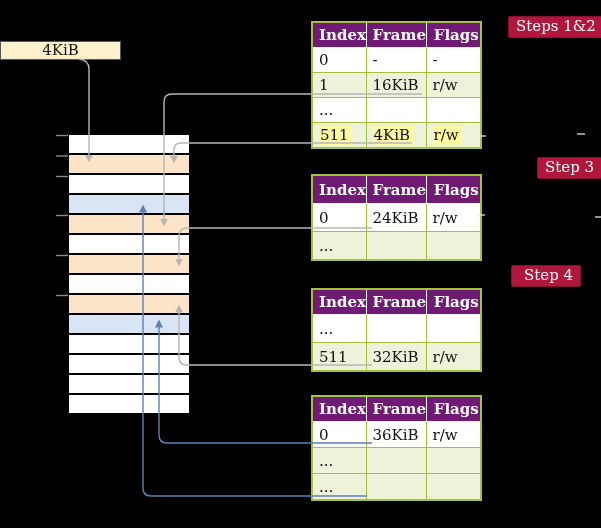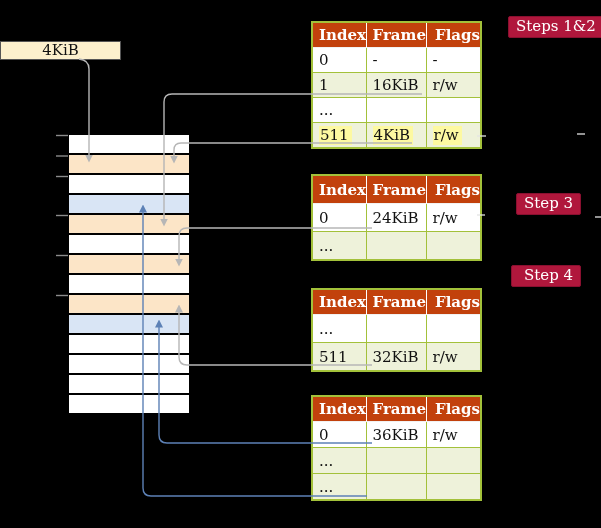--- a/index.html
+++ b/index.html
@@ -7,34 +7,34 @@
          font-family:"DejaVu Serif","Liberation Serif",serif;}
   
   .frame-box{position:absolute;left:0;top:41px;width:119px;height:17px;
              background:#fcf0cd;border:1px solid #555;color:#111;
              text-align:center;font-size:15px;line-height:17px;}
   
   .badge{position:absolute;background:#b0173c;border:1px solid #8a1030;border-radius:2px;
          color:#fff;font-size:15px;line-height:17px;padding:1px 7px 2px;white-space:nowrap;}
   .badge-step0{left:187px;top:40px;}
   .badge-steps12{left:508px;top:16px;}
-  .badge-step3{left:516px;top:157px;margin-top:36px;}
+  .badge-step3{left:537px;top:157px;}
   .badge-step4{left:511px;top:265px;padding-left:12px;}
   
   .mem-col{position:absolute;left:69px;top:135px;width:120px;}
   .mem-row{height:18px;margin-bottom:2px;}
   .row-free{background:#ffffff;}
   .row-table{background:#fce5c7;}
   .row-data{background:#d9e5f5;}
   
   table.tbl{position:absolute;left:311px;width:171px;border-collapse:collapse;
             table-layout:fixed;background:#fff;border:2px solid #a3c13a;}
   table.tbl col.c1{width:54px;} table.tbl col.c2{width:60px;} table.tbl col.c3{width:55px;}
-  table.tbl th{background:#c2410c;color:#fff;font-weight:bold;font-size:15px;
-               text-align:right;padding:0 0 0 6px;border-right:1px solid #fff;
+  table.tbl th{background:#701a75;color:#fff;font-weight:bold;font-size:15px;
+               text-align:center;padding:0 0 0 6px;border-right:1px solid #fff;
                border-bottom:1px solid #f2f2f2;}
   table.tbl th:last-child{border-right:none;}
   table.tbl td{font-size:15px;color:#111;padding:0 0 0 6px;
                border:1px solid #a3c13a;vertical-align:middle;}
   table.tbl tr.shaded td{background:#eef2da;}
   .hl{background:#fdf9a1;padding:0 3px 1px 1px;}
   .t1{top:21px;}  .t1 th{height:24px;} .t1 td{height:24px;}
   .t2{top:174px;} .t2 th{height:27px;} .t2 td{height:27px;}
   .t3{top:288px;} .t3 th{height:24px;} .t3 td{height:27px;}
   .t4{top:395px;} .t4 th{height:24px;} .t4 td{height:25px;}

